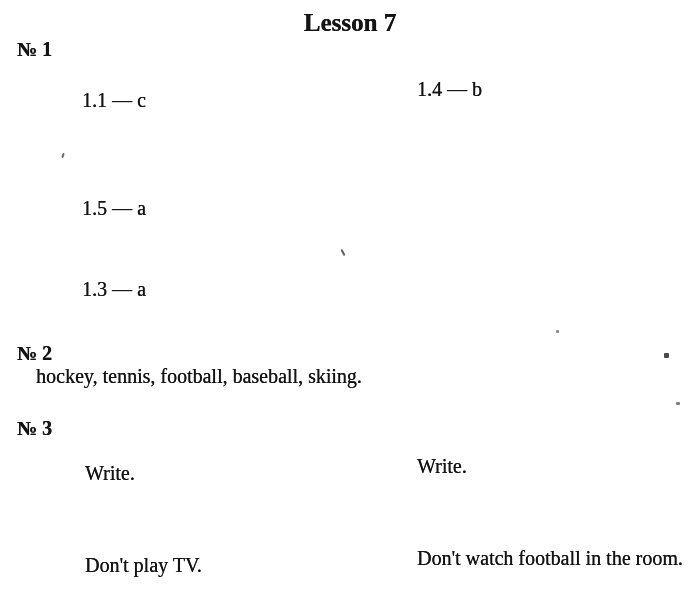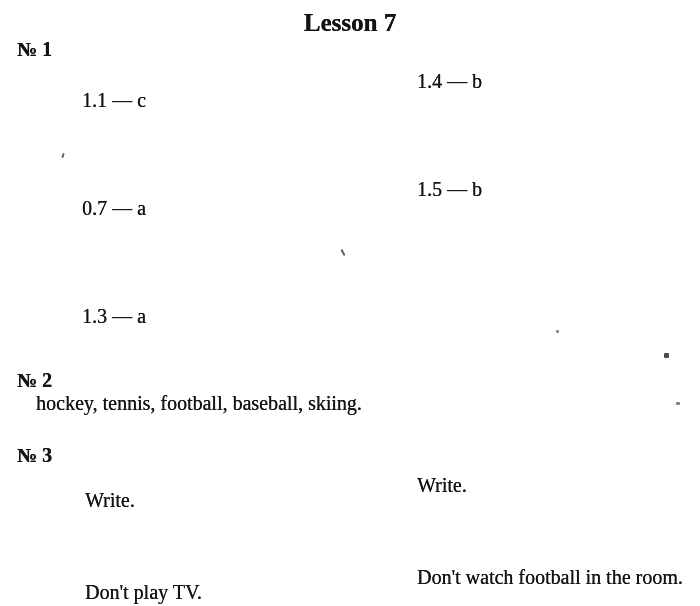--- a/index.html
+++ b/index.html
@@ -29,21 +29,21 @@
   }
   .sec1 { margin-top: 3px; }
   .sec2 { margin-top: 12px; }
   .sec3 { margin-top: 29px; }
 
   .prow { position: relative; white-space: pre; }
   .sec1 .prow { line-height: 27px; }
   .sec3 .prow { line-height: 23px; }
   .prow .l { margin-left: 52px; }
   .sec3 .prow .l, .sec5 .prow .l { margin-left: 55px; }
-  .prow .r { position: absolute; left: 417px; top: 8px; }
+  .prow .r { position: absolute; left: 417px; top: 16px; }
 
   .bodyline { margin-left: 36px; line-height: 24px; }
 
   
   .artifact { position: absolute; background: #2a2a2a; border-radius: 1px; }
   .tick-1  { left: 62px;  top: 153px; width: 2px; height: 5px; transform: rotate(18deg); opacity: .7; }
   .tick-2  { left: 342px; top: 249px; width: 2px; height: 7px; transform: rotate(-28deg); opacity: .75; }
   .speck-1 { left: 556px; top: 330px; width: 3px; height: 3px; opacity: .55; }
   .speck-2 { left: 664px; top: 353px; width: 5px; height: 5px; opacity: .85; }
   .speck-3 { left: 676px; top: 402px; width: 4px; height: 3px; opacity: .6; }
@@ -55,22 +55,21 @@
 
   <div class="title">Lesson 7</div>
 
   <div class="sec1">
     <div class="heading">№ 1</div>
     <div class="prow">
       <span class="l">1.1 — c</span>
       <span class="r">1.4 — b</span>
     </div>
     <div class="prow">
-      <span class="l">0.7 — a</span>
-      <span class="r">1.5 — b</span>
+      <span class="l">1.5 — a</span>
     </div>
     <div class="prow">
       <span class="l">1.3 — a</span>
     </div>
   </div>
 
   <div class="sec2">
     <div class="heading">№ 2</div>
     <div class="bodyline">hockey, tennis, football, baseball, skiing.</div>
   </div>

